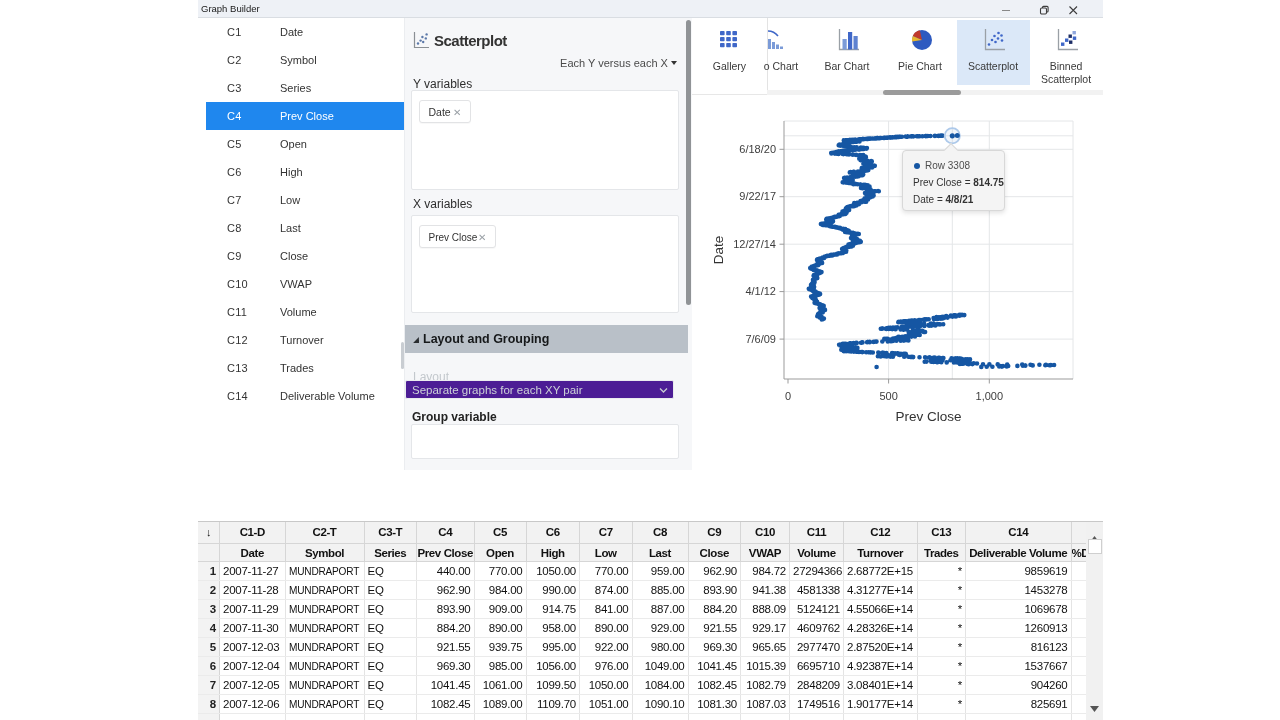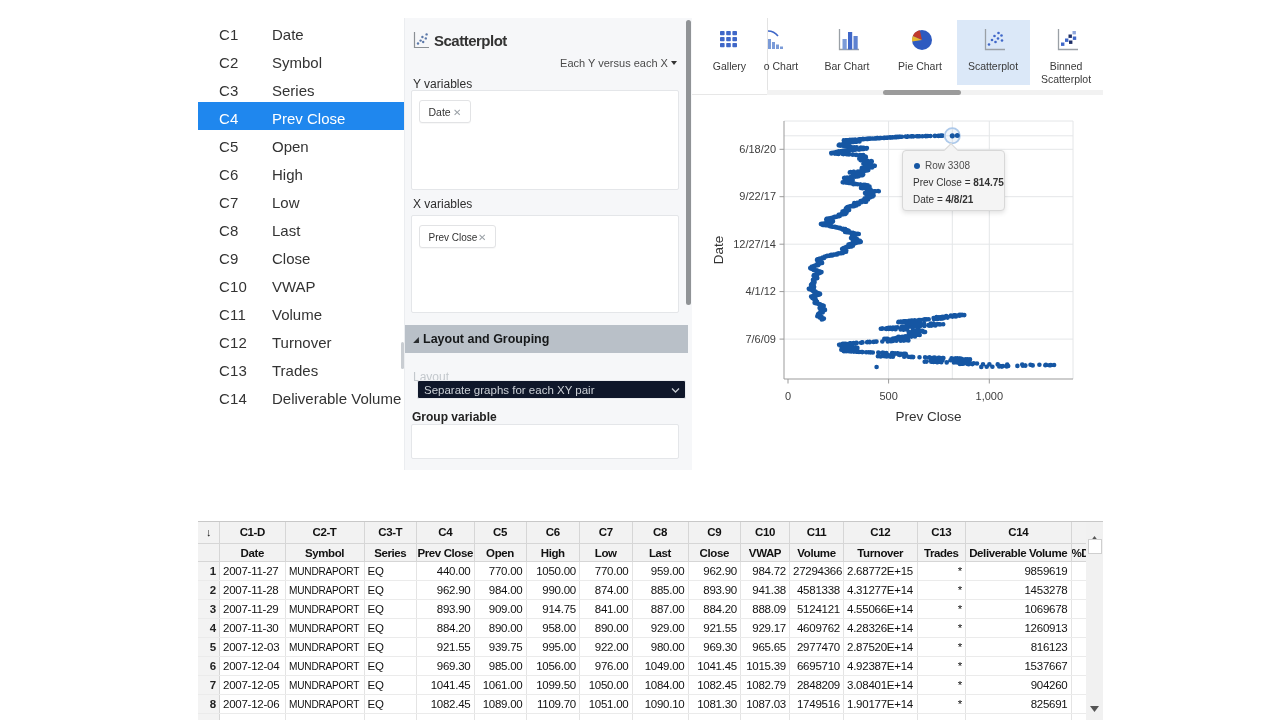--- a/index.html
+++ b/index.html
@@ -1,21 +1,21 @@
 <!DOCTYPE html>
 <html><head><meta charset="utf-8">
 <style>
 html,body{margin:0;padding:0;background:#fff;width:1280px;height:720px;overflow:hidden}
 *{box-sizing:border-box;font-family:"Liberation Sans",sans-serif}
 #win{position:absolute;left:198px;top:0;width:905px;height:720px;background:#fff}
 #titlebar{position:absolute;left:0;top:0;width:905px;height:18px;background:#eef1f6;border-bottom:1px solid #d9dde2}
 #titlebar .t{position:absolute;left:3px;top:3px;font-size:9.5px;color:#1a1a1a}
 .wbtn{position:absolute;top:0;width:30px;height:17px;color:#444;text-align:center}
 #leftpanel{position:absolute;left:0;top:18px;width:206px;height:452px;background:#fff}
-.lrow{position:absolute;left:0;width:206px;height:28px;font-size:15px;color:#333}
+.lrow{position:absolute;left:8px;width:206px;height:28px;font-size:11px;color:#333}
 .lrow .cid{position:absolute;left:21px;top:8px;letter-spacing:0.2px}
 .lrow .cname{position:absolute;left:74px;top:8px}
 .lrow.sel{background:#1f87ee;color:#fff}
 #lscroll{position:absolute;left:203px;top:324px;width:3px;height:27px;background:#c9cdd2;border-radius:2px}
 #midpanel{position:absolute;left:206px;top:18px;width:288px;height:452px;background:#f6f7f9;border-left:1px solid #ebedf0}
 #midscroll{position:absolute;left:280.5px;top:2px;width:5.5px;height:285px;background:#909396;border-radius:3px}
 .mlabel{position:absolute;font-size:12px;color:#3c3c3c}
 .mbox{position:absolute;background:#fff;border:1px solid #e4e6e9;border-radius:2px}
 .chip{position:absolute;background:#fff;border:1px solid #e2e3e5;border-radius:3px;font-size:10.5px;color:#333;box-shadow:0 1px 1px rgba(0,0,0,0.03)}
 .chip .x{color:#9aa0a6;font-size:10px}
@@ -35,20 +35,33 @@
 td{border-right:1px solid #e4e4e4;border-bottom:1px solid #ebebeb;padding:0 3px 0 3px;overflow:hidden;white-space:nowrap;height:19px}
 td.num{text-align:right}
 .sq{display:inline-block;transform:scaleX(0.88);transform-origin:0 50%;white-space:nowrap}
 td.rn{background:#f3f3f3;font-weight:bold;text-align:right;border-right:1px solid #d6d6d6;color:#222}
 #vscroll{position:absolute;left:888px;top:0.5px;width:17px;height:199px;background:#f1f1f1}
 .varrow{position:absolute;left:0;width:17px;height:17px;color:#555;text-align:center}
 #tooltip{position:absolute;width:103px;height:61px;white-space:nowrap;background:#f4f4f4;border:1px solid #d8d8d8;border-radius:4px;box-shadow:0 2px 5px rgba(0,0,0,0.12);font-size:10px;color:#333}
 #tooltip .caret{position:absolute;left:43px;top:-6px;width:10px;height:10px;background:#f4f4f4;border-left:1px solid #d8d8d8;border-top:1px solid #d8d8d8;transform:rotate(45deg)}
 </style></head><body>
 <div id="win">
+ <div id="titlebar">
+  <div class="t">Graph Builder</div>
+  <div class="wbtn" style="left:793px;top:1px"><svg width="10" height="10" viewBox="0 0 10 10">
+          <line x1="1" y1="5.5" x2="9" y2="5.5" stroke="#888" stroke-width="1"></line>
+        </svg></div>
+  <div class="wbtn" style="left:831px;top:2px"><svg width="11" height="11" viewBox="0 0 11 11">
+          <rect x="1.5" y="3" width="6" height="6" rx="1.2" fill="none" stroke="#3d3d3d" stroke-width="1.1"></rect>
+          <path d="M3.5 3V2.4a1 1 0 0 1 1-1h3.6a1 1 0 0 1 1 1V6a1 1 0 0 1-1 1H7.6" fill="none" stroke="#3d3d3d" stroke-width="1.1"></path>
+        </svg></div>
+  <div class="wbtn" style="left:860px;top:2px"><svg width="11" height="11" viewBox="0 0 11 11">
+          <path d="M1.5 1.5 9 9M9 1.5 1.5 9" stroke="#3d3d3d" stroke-width="1.1"></path>
+        </svg></div>
+ </div>
 <div id="leftpanel">
 <div class="lrow" style="top:0px">
         <span class="cid">C1</span>
         <span class="cname">Date</span>
       </div>
 <div class="lrow" style="top:28px">
         <span class="cid">C2</span>
         <span class="cname">Symbol</span>
       </div>
 <div class="lrow" style="top:56px">
@@ -127,21 +140,21 @@
     <div class="chip" style="left:7px;top:9px;width:77px;height:23px">
           <span style="position:absolute;left:9px;top:6px;font-size:10px">Prev Close</span>
           <span class="x" style="position:absolute;right:8px;top:6px">✕</span>
         </div>
   </div>
   <div id="laybar">
         <span class="tri"></span>
         <span class="txt">Layout and Grouping</span>
       </div>
   <div class="mlabel" style="left:8px;top:352px;color:#c3c8cd">Layout</div>
-  <div class="mbox" style="left:12px;top:361.5px;width:268.5px;height:19px;background:#0f172a;border-color:#eaecef">
+  <div class="mbox" style="left:0;top:361.5px;width:268.5px;height:19px;background:#4c1d95;border-color:#eaecef">
     <span style="position:absolute;left:6px;top:3px;font-size:11.5px;color:#ccd1d7">Separate graphs for each XY pair</span>
     <svg style="position:absolute;right:5px;top:6px" width="9" height="7" viewBox="0 0 9 7">
           <path d="M1 1.5 4.5 5 8 1.5" stroke="#c6cbd1" stroke-width="1.3" fill="none"></path>
         </svg>
   </div>
   <div class="mlabel" style="left:7px;top:391.5px;font-weight:bold;color:#222;font-size:12px">Group variable</div>
   <div class="mbox" style="left:6px;top:406px;width:267.5px;height:34.5px"></div>
   <div id="midscroll"></div>
  </div>
 

